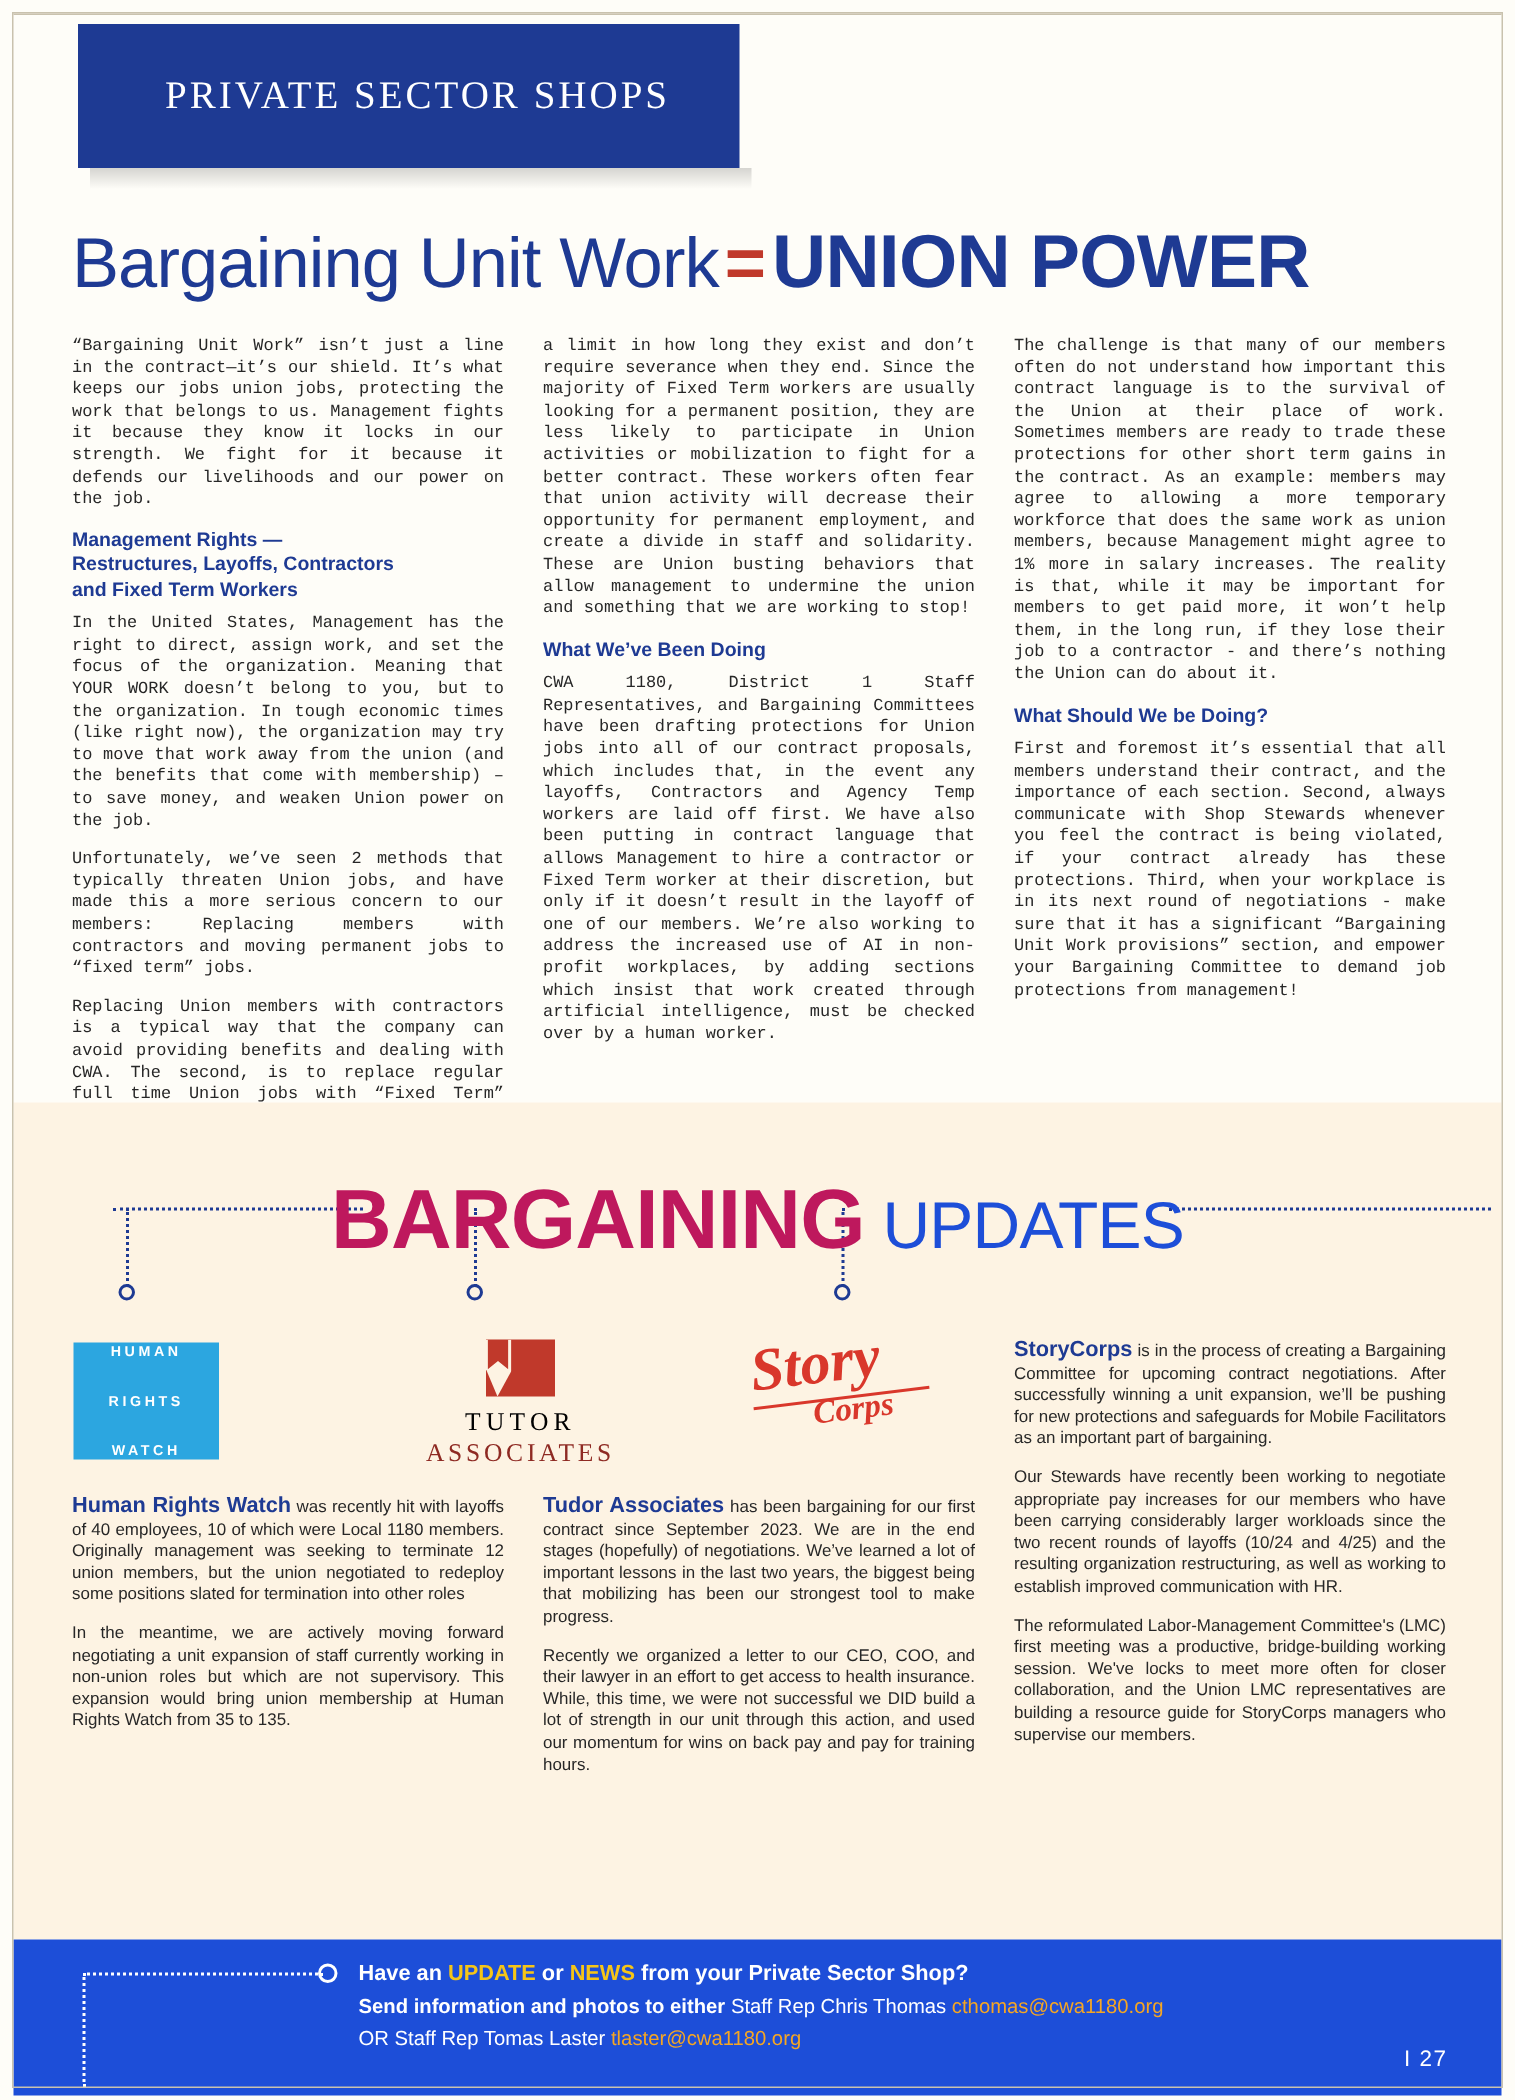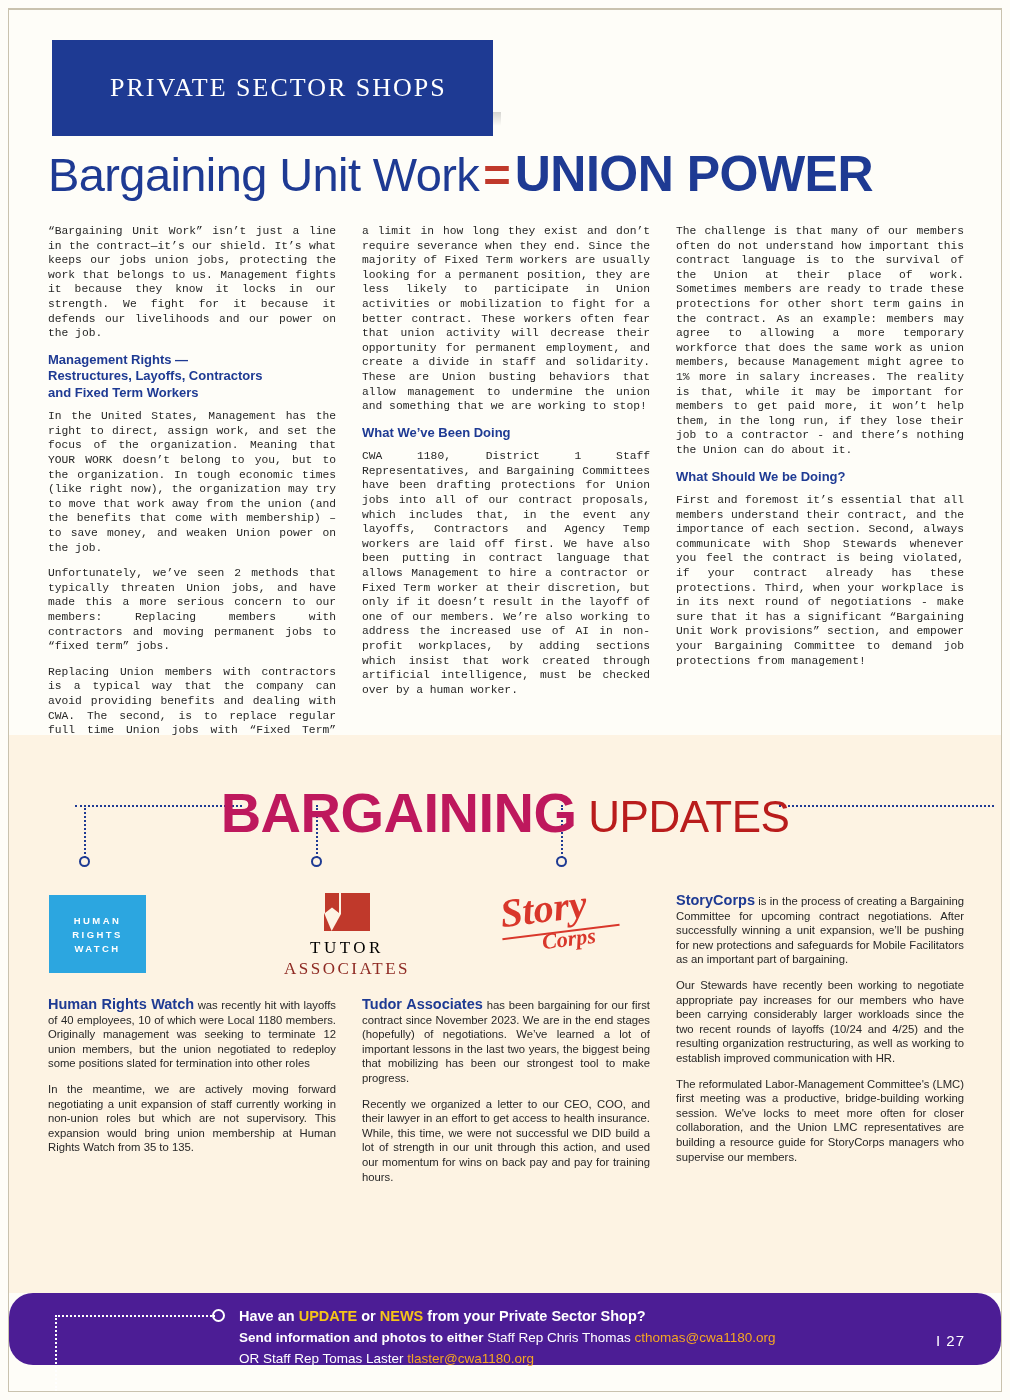--- a/index.html
+++ b/index.html
@@ -25,21 +25,20 @@
   }
 
   
   .header-banner{
     position:absolute;
     left:52px; top:16px;
     width:441px; height:96px;
     background:#1e3a93;
     display:flex; align-items:center;
     z-index:3;
-    margin-top:24px;
   }
   .header-banner .ttl{
     font-family:"Liberation Serif", serif;
     color:#ffffff;
     font-size:26px;
     letter-spacing:2.0px;
     padding-left:58px;
     font-weight:400;
   }
   .banner-shadow{
@@ -124,21 +123,21 @@
     font-family:Liberation Sans, sans-serif;
     font-weight:800;
     font-size:56px;
     color:#be185d;
     letter-spacing:-0.5px;
   }
   .updates-title .b2{
     font-family:"Liberation Sans", sans-serif;
     font-weight:300;
     font-size:44px;
-    color:#b91c1c;
+    color:#1d4ed8;
     letter-spacing:-0.5px;
   }
   .dotline{
     position:absolute;
     height:0; border-top:2px dotted #1e3a93;
     top:70px;
   }
   .dotline.left{ left:66px; width:167px; }
   .dotline.right{ left:770px; width:215px; }
 
@@ -168,21 +167,21 @@
     position:absolute;
     left:40px; top:160px;
     width:97px; height:78px;
     background:#2ca6e0;
     color:#fff;
     font-size:9.5px;
     font-weight:700;
     letter-spacing:2.4px;
     display:flex; flex-direction:column;
     align-items:center; justify-content:center;
-    gap:3px;
+    gap:22px;
   }
   .logo-tutor{
     position:absolute;
     left:238px; top:158px;
     width:200px; height:82px;
     text-align:center;
   }
   .logo-tutor .mark{
     width:46px; height:38px;
     background:#c0392b;
@@ -269,24 +268,23 @@
     font-weight:700;
     font-size:14.5px;
     color:#1e3a93;
   }
   .ucol-3{ margin-top:-104px; }
 
   
   .footer{
     position:absolute;
     left:9px; top:1293px;
-    width:992px; height:72px;
-    background:#4c1d95;
+    width:992px; height:104px;
+    background:#1d4ed8;
     color:#ffffff;
-    border-radius:24px;
   }
   .footer .dots{
     position:absolute;
     left:46px; top:22px;
     width:160px; height:0;
     border-top:2px dotted #ffffff;
   }
   .footer .dcirc{
     position:absolute;
     left:203px; top:16px;
@@ -396,21 +394,21 @@
     </div>
 
     <div class="ucols">
 
       <div class="ucol">
         <p><span class="lead">Human Rights Watch</span><span> was recently hit with layoffs of 40 employees, 10 of which were Local 1180 members. Originally management was seeking to terminate 12 union members, but the union negotiated to redeploy some positions slated for termination into other roles</span></p>
         <p>In the meantime, we are actively moving forward negotiating a unit expansion of staff currently working in non-union roles but which are not supervisory. This expansion would bring union membership at Human Rights Watch from 35 to 135.</p>
       </div>
 
       <div class="ucol">
-        <p><span class="lead">Tudor Associates</span><span> has been bargaining for our first contract since November 2023. We are in the end stages (hopefully) of negotiations. We’ve learned a lot of important lessons in the last two years, the biggest being that mobilizing has been our strongest tool to make progress.</span></p>
+        <p><span class="lead">Tudor Associates</span><span> has been bargaining for our first contract since September 2023. We are in the end stages (hopefully) of negotiations. We’ve learned a lot of important lessons in the last two years, the biggest being that mobilizing has been our strongest tool to make progress.</span></p>
         <p>Recently we organized a letter to our CEO, COO, and their lawyer in an effort to get access to health insurance. While, this time, we were not successful we DID build a lot of strength in our unit through this action, and used our momentum for wins on back pay and pay for training hours.</p>
       </div>
 
       <div class="ucol ucol-3">
         <p><span class="lead">StoryCorps</span><span> is in the process of creating a Bargaining Committee for upcoming contract negotiations. After successfully winning a unit expansion, we’ll be pushing for new protections and safeguards for Mobile Facilitators as an important part of bargaining.</span></p>
         <p>Our Stewards have recently been working to negotiate appropriate pay increases for our members who have been carrying considerably larger workloads since the two recent rounds of layoffs (10/24 and 4/25) and the resulting organization restructuring, as well as working to establish improved communication with HR.</p>
         <p>The reformulated Labor-Management Committee's (LMC) first meeting was a productive, bridge-building working session. We've locks to meet more often for closer collaboration, and the Union LMC representatives are building a resource guide for StoryCorps managers who supervise our members.</p>
       </div>
 
     </div>

